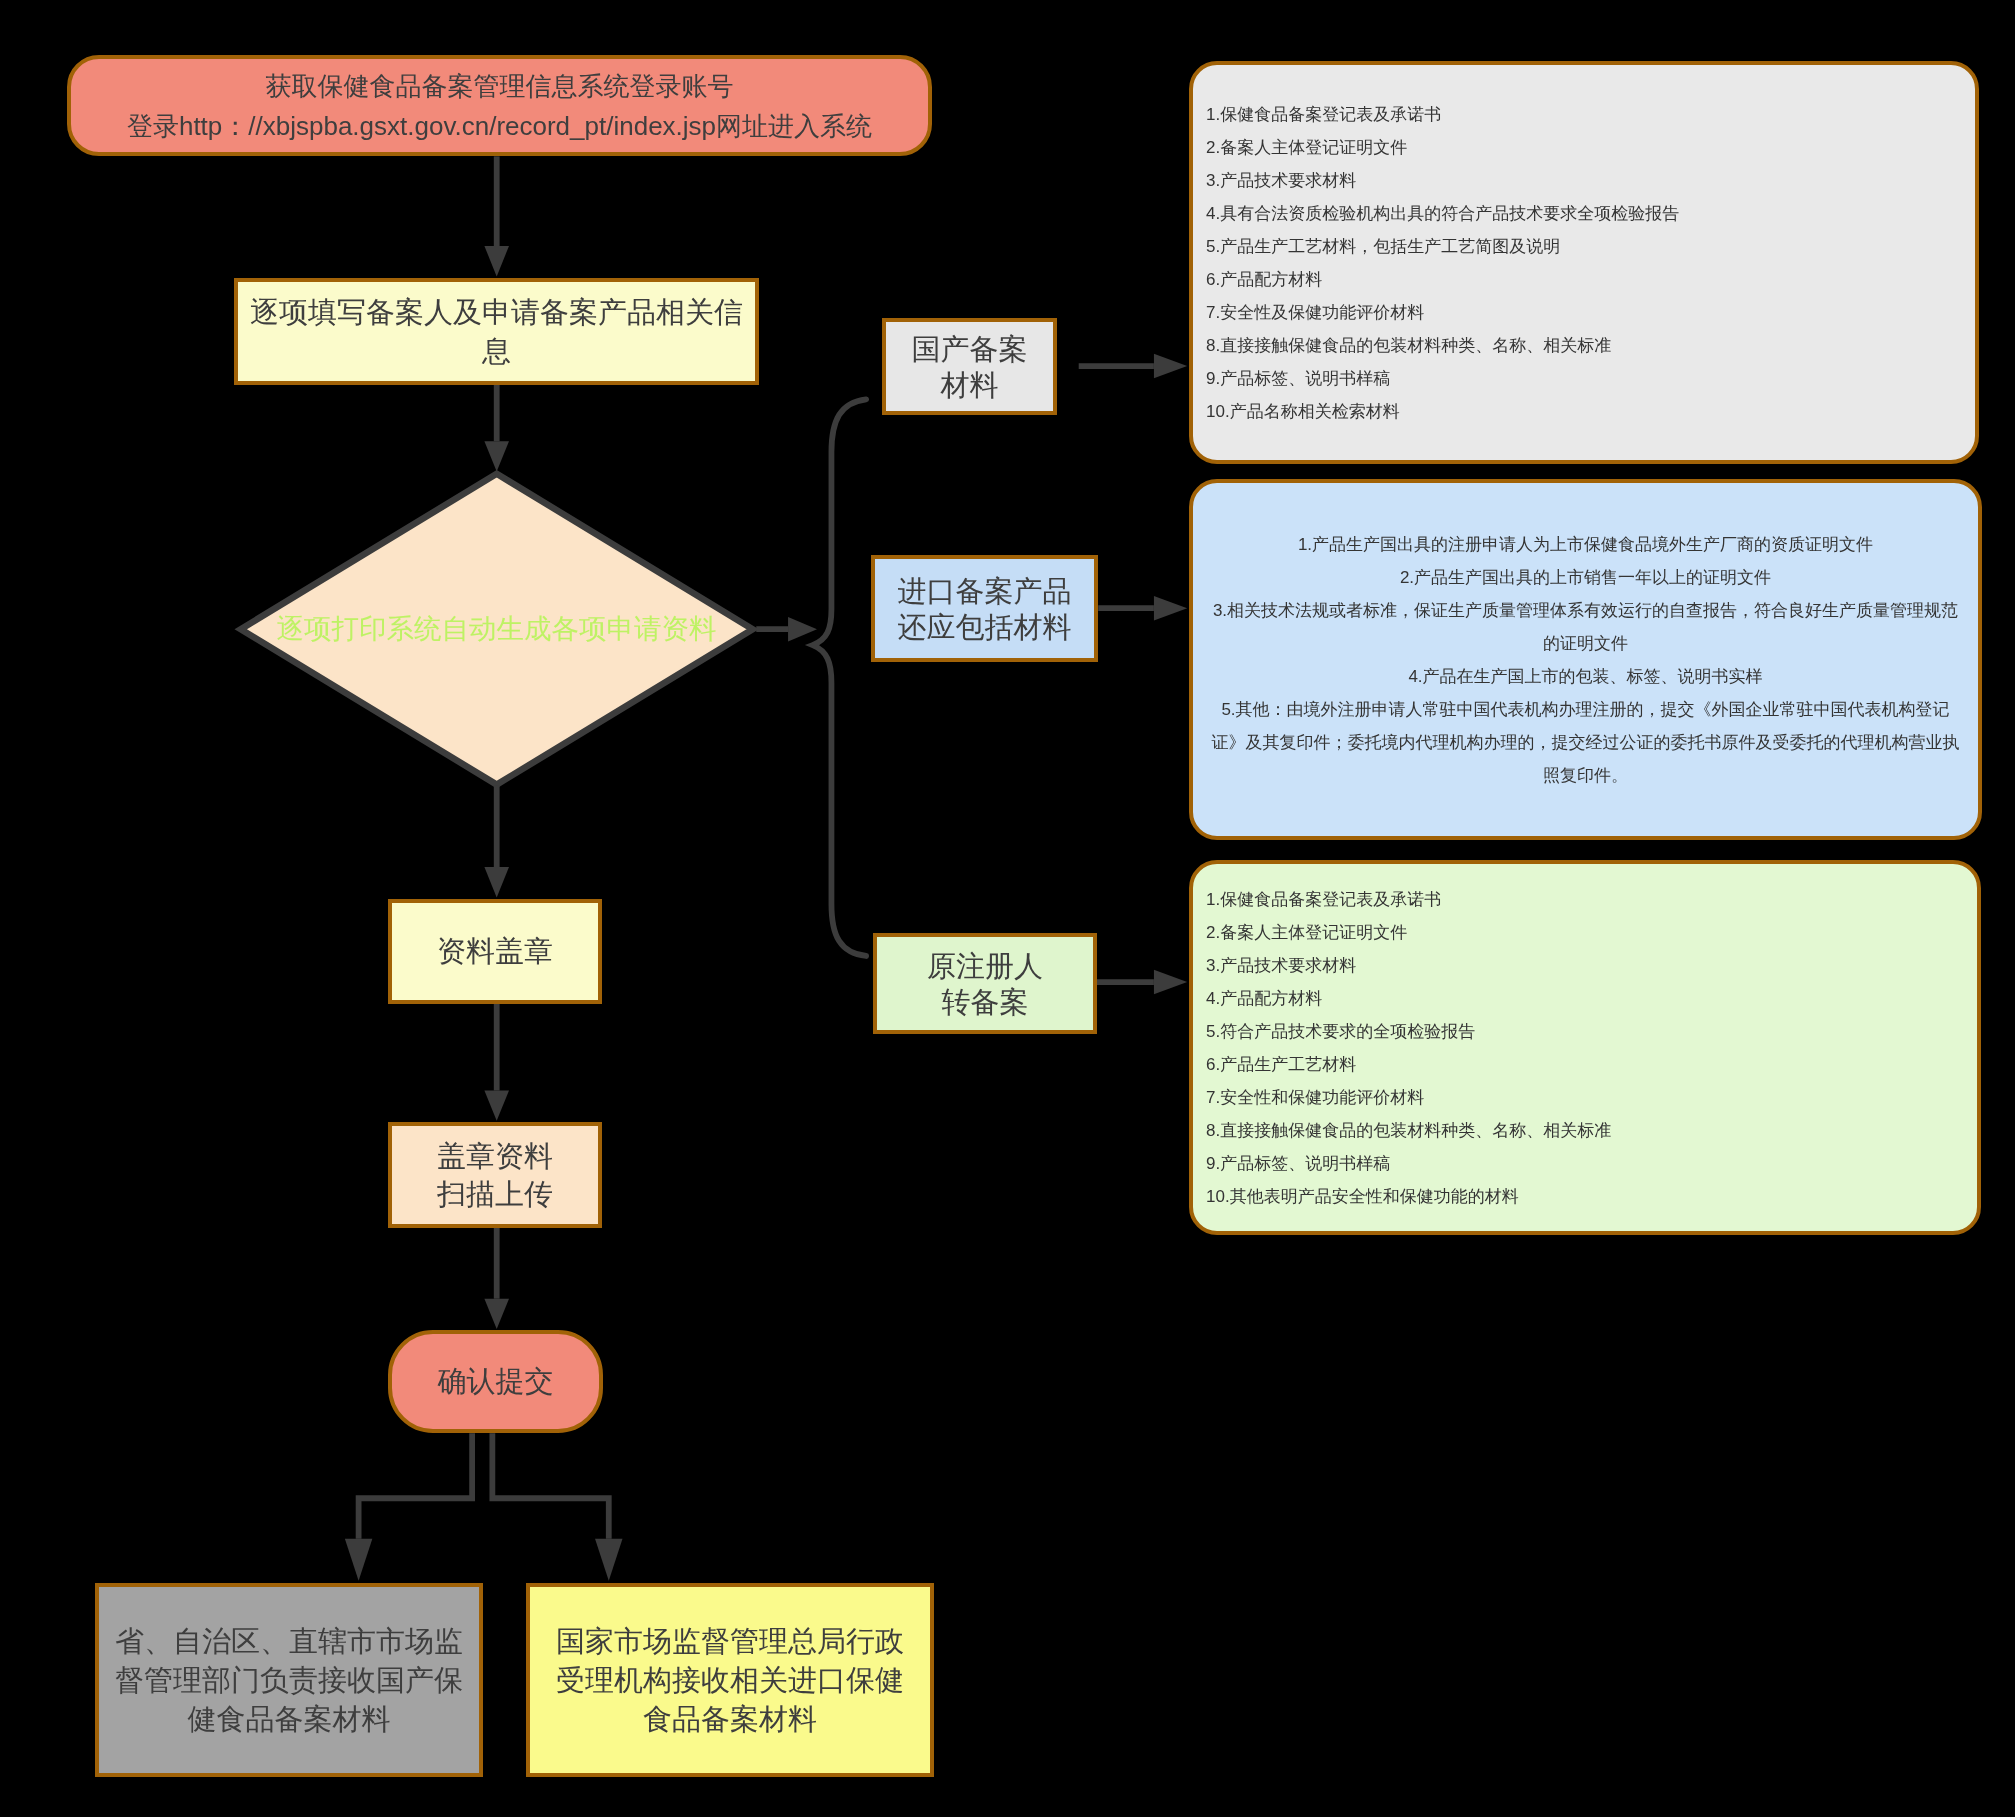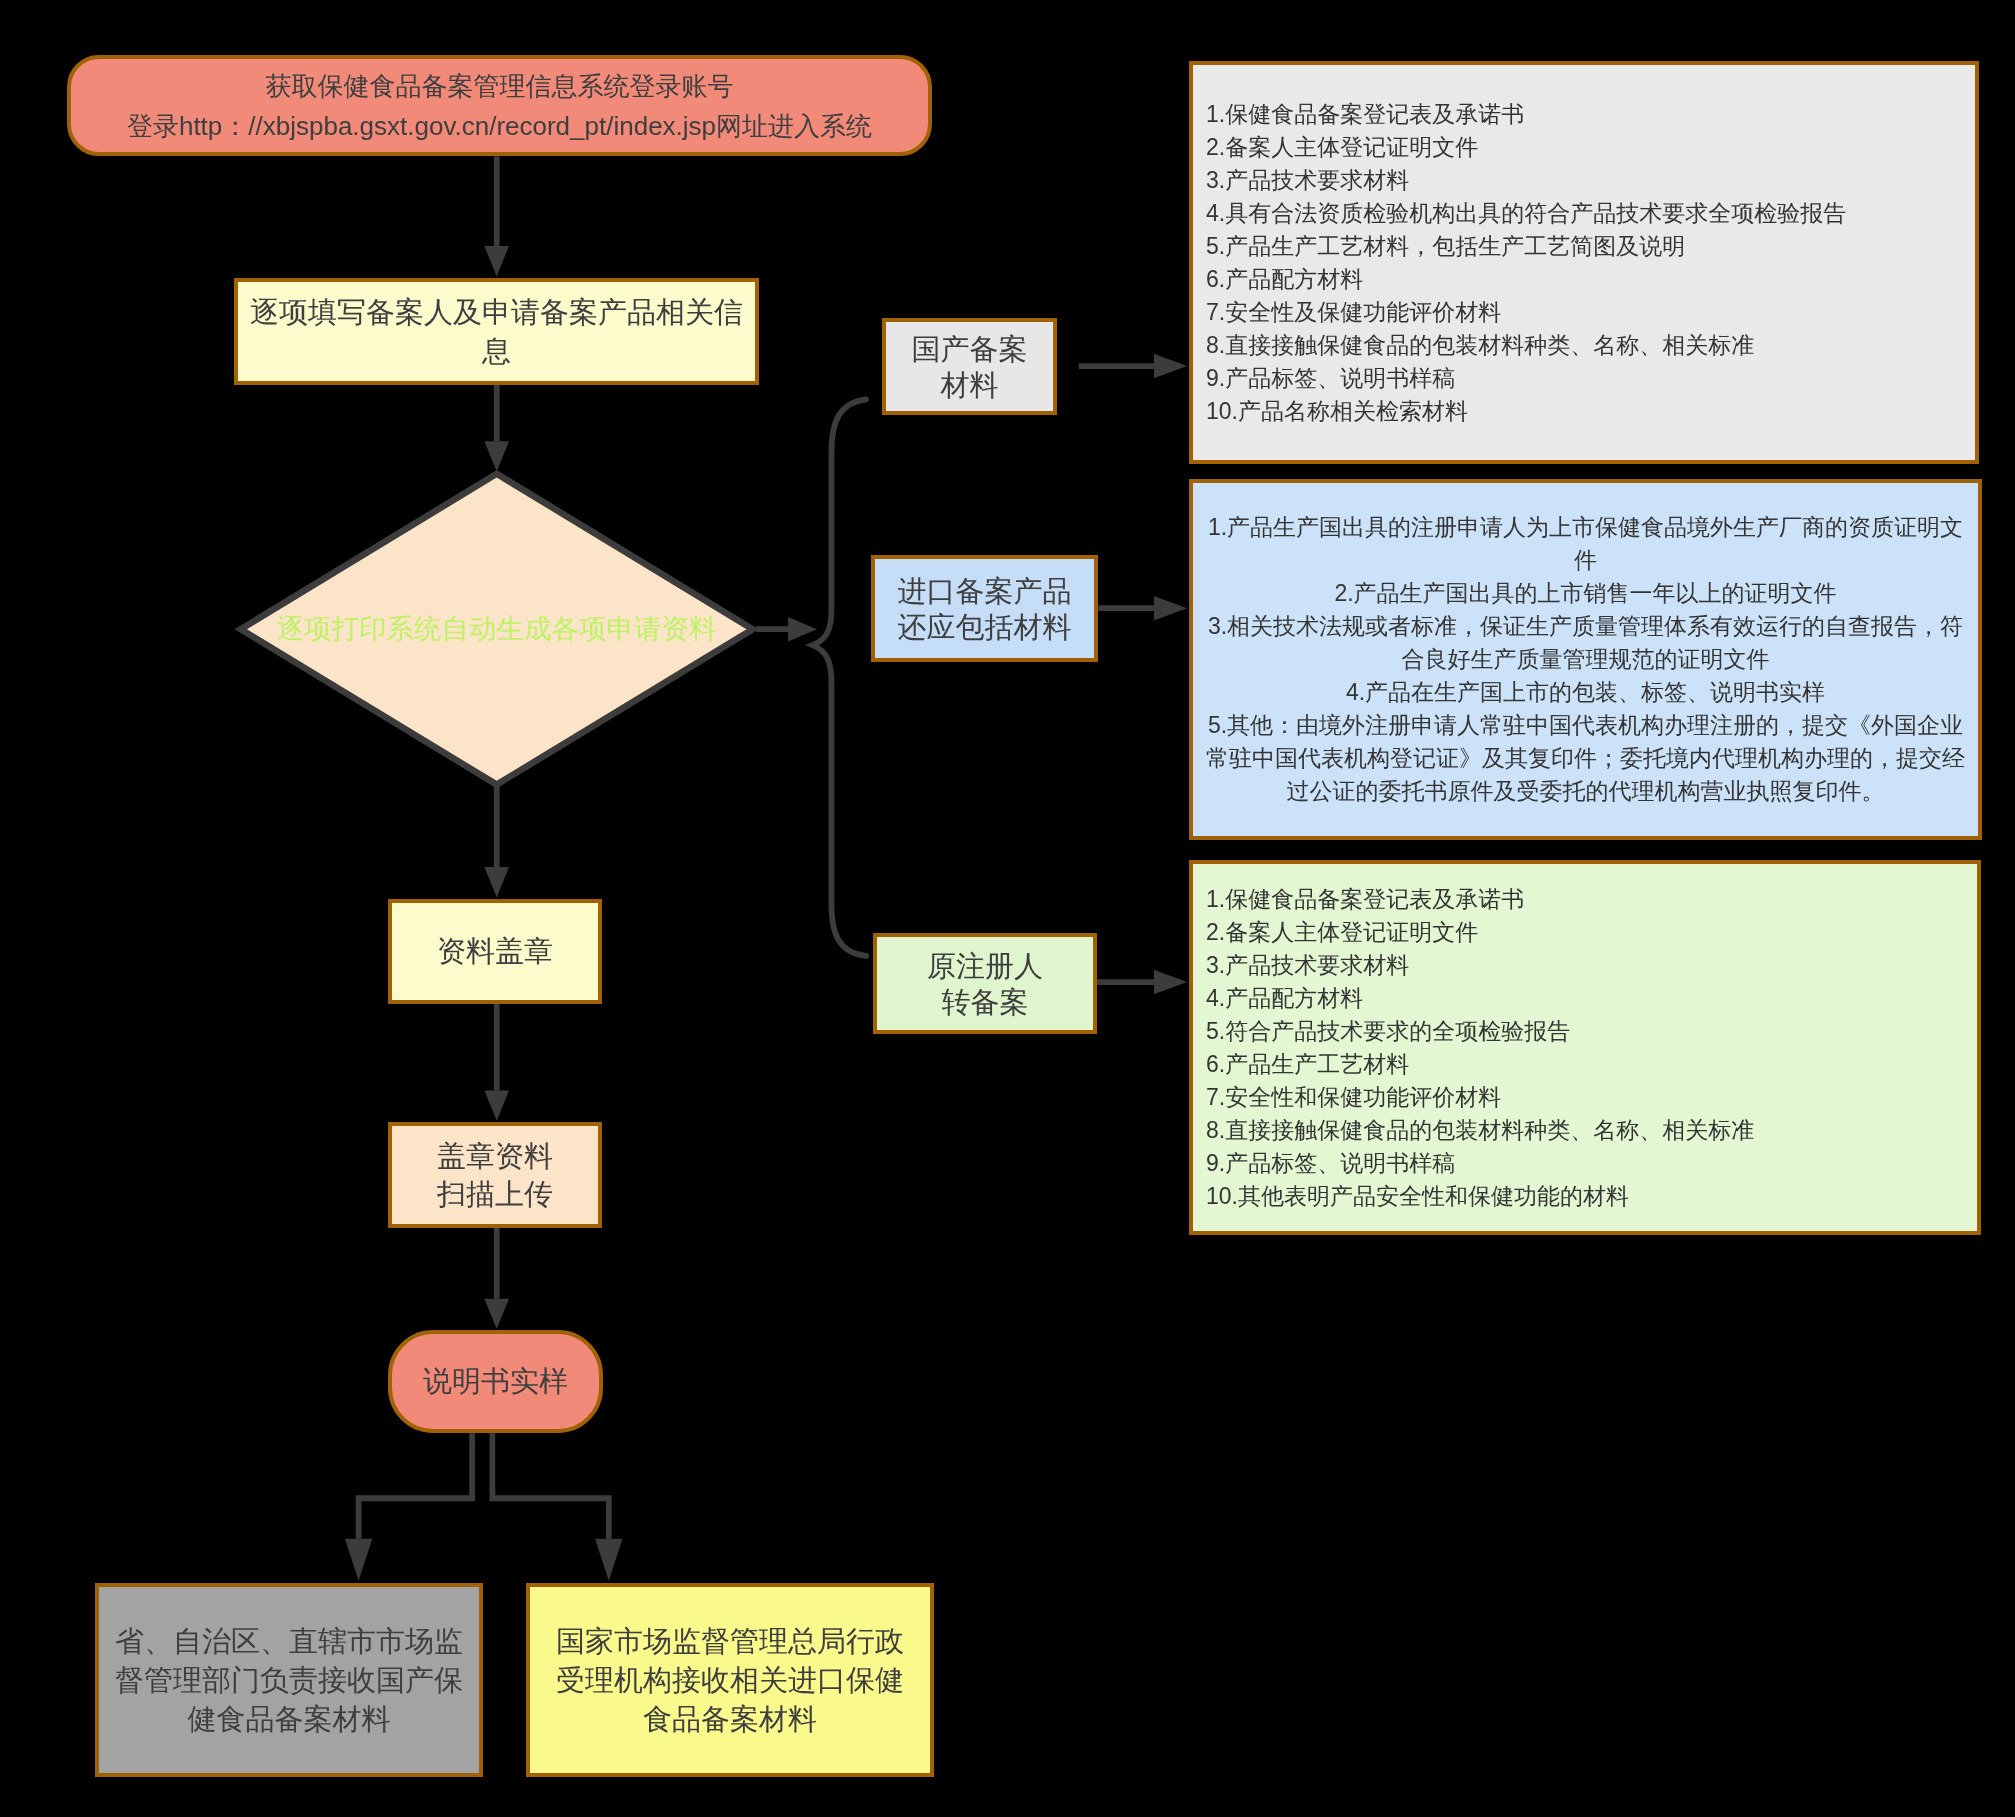--- a/index.html
+++ b/index.html
@@ -33,24 +33,25 @@
   .box-end-red    { background: #a3a3a3; font-size: 29px; line-height: 39px; padding: 0 11.6px; }
   .box-end-yellow { background: #FAFA8C; font-size: 29px; line-height: 39px; padding: 0 14.5px; }
   .label { font-size: 29px; line-height: 36px; }
   .label-domestic { background: #E7E7E7; }
   .label-import   { background: #C5DDF6; }
   .label-transfer { background: #DFF5CD; }
   .detail {
     align-items: flex-start;
     justify-content: center;
     text-align: left;
-    font-size: 23px;
+    font-size: 17px;
     line-height: 33px;
     color: #343434;
     padding: 8.7px 13px;
+    border-radius: 28px;
   }
   .detail div { width: 100%; }
   .detail-domestic { background: #E9E9E9; }
   .detail-import   { background: #CBE2F9; text-align: center; }
   .detail-transfer { background: #E3F8D2; }
   .decision-text {
     position: absolute;
     display: flex;
     align-items: center;
     justify-content: center;
@@ -115,21 +116,21 @@
 
   <div class="decision-text" style="left:255px; top:477px; width:483px; height:304px;">逐项打印系统自动生成各项申请资料</div>
 
   <div class="node box-scan" style="left:388px; top:1122px; width:214px; height:106px;">
       <div>盖章资料</div>
       <div>扫描上传</div>
     </div>
 
   <div class="node box-stamp" style="left:388px; top:899px; width:214px; height:105px;">资料盖章</div>
 
-  <div class="node pill-submit" style="left:388px; top:1330px; width:215px; height:103px;">说明书实样</div>
+  <div class="node pill-submit" style="left:388px; top:1330px; width:215px; height:103px;">确认提交</div>
 
   <div class="node box-end-red" style="left:95px; top:1583px; width:388px; height:194px;">省、自治区、直辖市市场监督管理部门负责接收国产保健食品备案材料</div>
 
   <div class="node box-end-yellow" style="left:526px; top:1583px; width:408px; height:194px;">国家市场监督管理总局行政受理机构接收相关进口保健食品备案材料</div>
 
   <div class="node label label-domestic" style="left:882px; top:318px; width:175px; height:97px;">
       <div>国产备案</div>
       <div>材料</div>
     </div>
 

